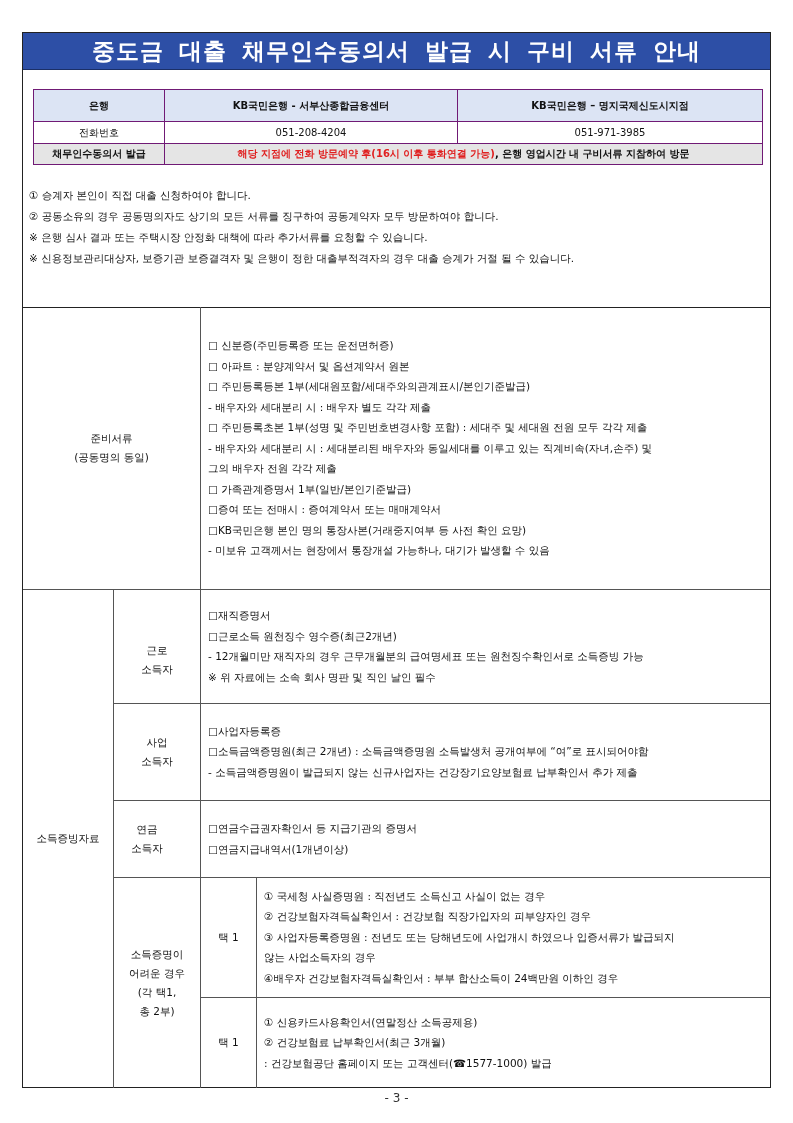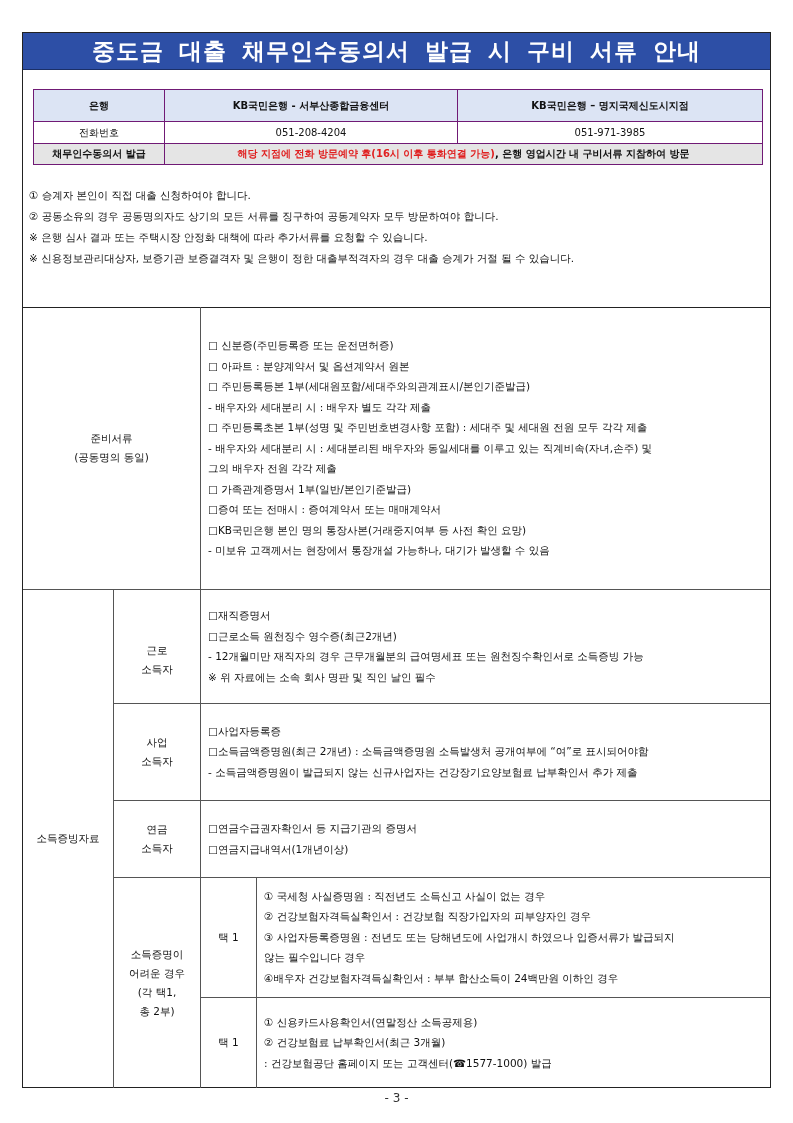--- a/index.html
+++ b/index.html
@@ -145,21 +145,21 @@
       </div>
     </div>
     <div class="cell content" style="left:178px; top:396px; width:569px; height:97px;">
       <div>
         <div class="line">□사업자등록증</div>
         <div class="line">□소득금액증명원(최근 2개년) : 소득금액증명원 소득발생처 공개여부에 “여”로 표시되어야함</div>
         <div class="line"> - 소득금액증명원이 발급되지 않는 신규사업자는 건강장기요양보험료 납부확인서 추가 제출</div>
       </div>
     </div>
 
-    <div class="cell lbl" style="left:91px; top:493px; width:86px; height:77px;">
+    <div class="cell lbl" style="left:81px; top:493px; width:86px; height:77px;">
       <div>
         <div>연금</div>
         <div>소득자</div>
       </div>
     </div>
     <div class="cell content" style="left:178px; top:493px; width:569px; height:77px;">
       <div>
         <div class="line">□연금수급권자확인서 등 지급기관의 증명서</div>
         <div class="line">□연금지급내역서(1개년이상)</div>
       </div>
@@ -173,21 +173,21 @@
         <div>총 2부)</div>
       </div>
     </div>
 
     <div class="cell lbl" style="left:178px; top:570px; width:55px; height:120px;">택 1</div>
     <div class="cell content" style="left:234px; top:570px; width:513px; height:120px;">
       <div>
         <div class="line">① 국세청 사실증명원 : 직전년도 소득신고 사실이 없는 경우</div>
         <div class="line">② 건강보험자격득실확인서 : 건강보험 직장가입자의 피부양자인 경우</div>
         <div class="line">③ 사업자등록증명원 : 전년도 또는 당해년도에 사업개시 하였으나 입증서류가 발급되지</div>
-        <div class="line"> 않는 필수입니다 경우</div>
+        <div class="line"> 않는 사업소득자의 경우</div>
         <div class="line">④배우자 건강보험자격득실확인서 : 부부 합산소득이 24백만원 이하인 경우</div>
       </div>
     </div>
 
     <div class="cell lbl" style="left:178px; top:690px; width:55px; height:91px;">택 1</div>
     <div class="cell content" style="left:234px; top:690px; width:513px; height:91px;">
       <div>
         <div class="line">① 신용카드사용확인서(연말정산 소득공제용)</div>
         <div class="line">② 건강보험료 납부확인서(최근 3개월)</div>
         <div class="line"> : 건강보험공단 홈페이지 또는 고객센터(☎1577-1000) 발급</div>

